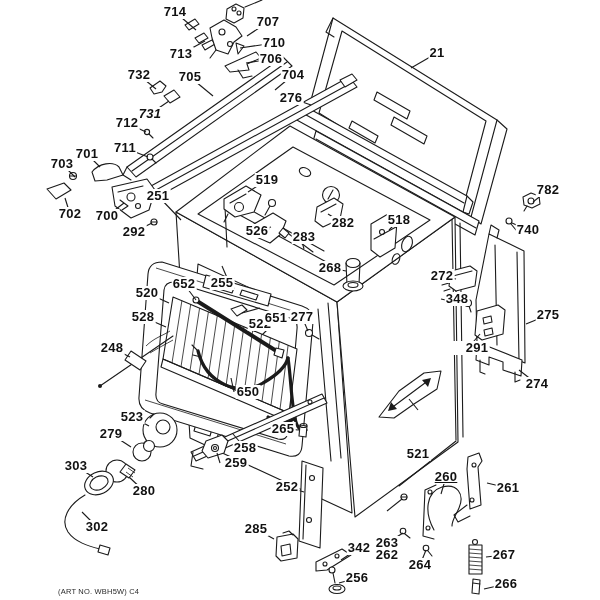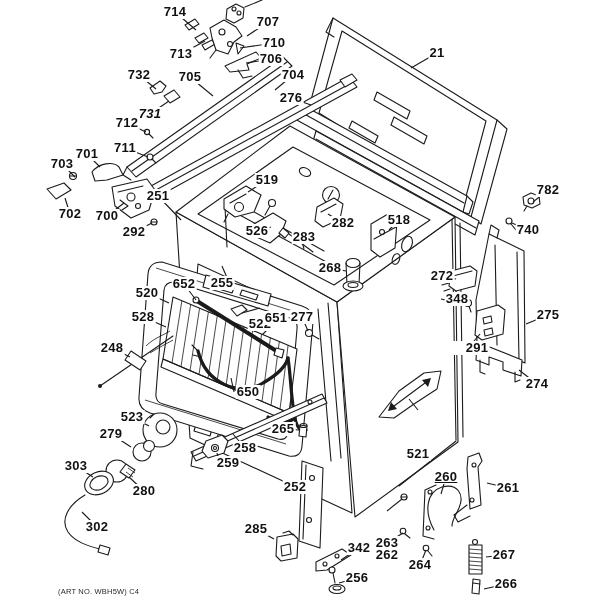--- a/index.html
+++ b/index.html
@@ -370,23 +370,23 @@
       <div class="callout" style="left: 276px; top: 318px;">651</div>
       <div class="callout" style="left: 302px; top: 317px;">277</div>
       <div class="callout" style="left: 248px; top: 392px;">650</div>
       <div class="callout" style="left: 112px; top: 348px;">248</div>
       <div class="callout" style="left: 132px; top: 417px;">523</div>
       <div class="callout" style="left: 111px; top: 434px;">279</div>
       <div class="callout" style="left: 76px; top: 466px;">303</div>
       <div class="callout" style="left: 144px; top: 491px;">280</div>
       <div class="callout" style="left: 97px; top: 527px;">302</div>
       <div class="callout" style="left: 245px; top: 448px;">258</div>
-      <div class="callout" style="left: 228px; top: 463px;">259</div>
+      <div class="callout" style="left: 236px; top: 463px;">259</div>
       <div class="callout" style="left: 283px; top: 429px;">265</div>
-      <div class="callout" style="left: 287px; top: 487px; margin-left: 8px;">252</div>
+      <div class="callout" style="left: 287px; top: 487px;">252</div>
       <div class="callout" style="left: 256px; top: 529px;">285</div>
       <div class="callout" style="left: 359px; top: 548px;">342</div>
       <div class="callout" style="left: 357px; top: 578px;">256</div>
       <div class="callout" style="left: 387px; top: 511px; margin-top: 44px;">262</div>
       <div class="callout" style="left: 387px; top: 543px;">263</div>
       <div class="callout" style="left: 420px; top: 565px;">264</div>
       <div class="callout" style="left: 446px; top: 477px; text-decoration: underline;">260</div>
       <div class="callout" style="left: 508px; top: 488px;">261</div>
       <div class="callout" style="left: 504px; top: 555px;">267</div>
       <div class="callout" style="left: 506px; top: 584px;">266</div>

